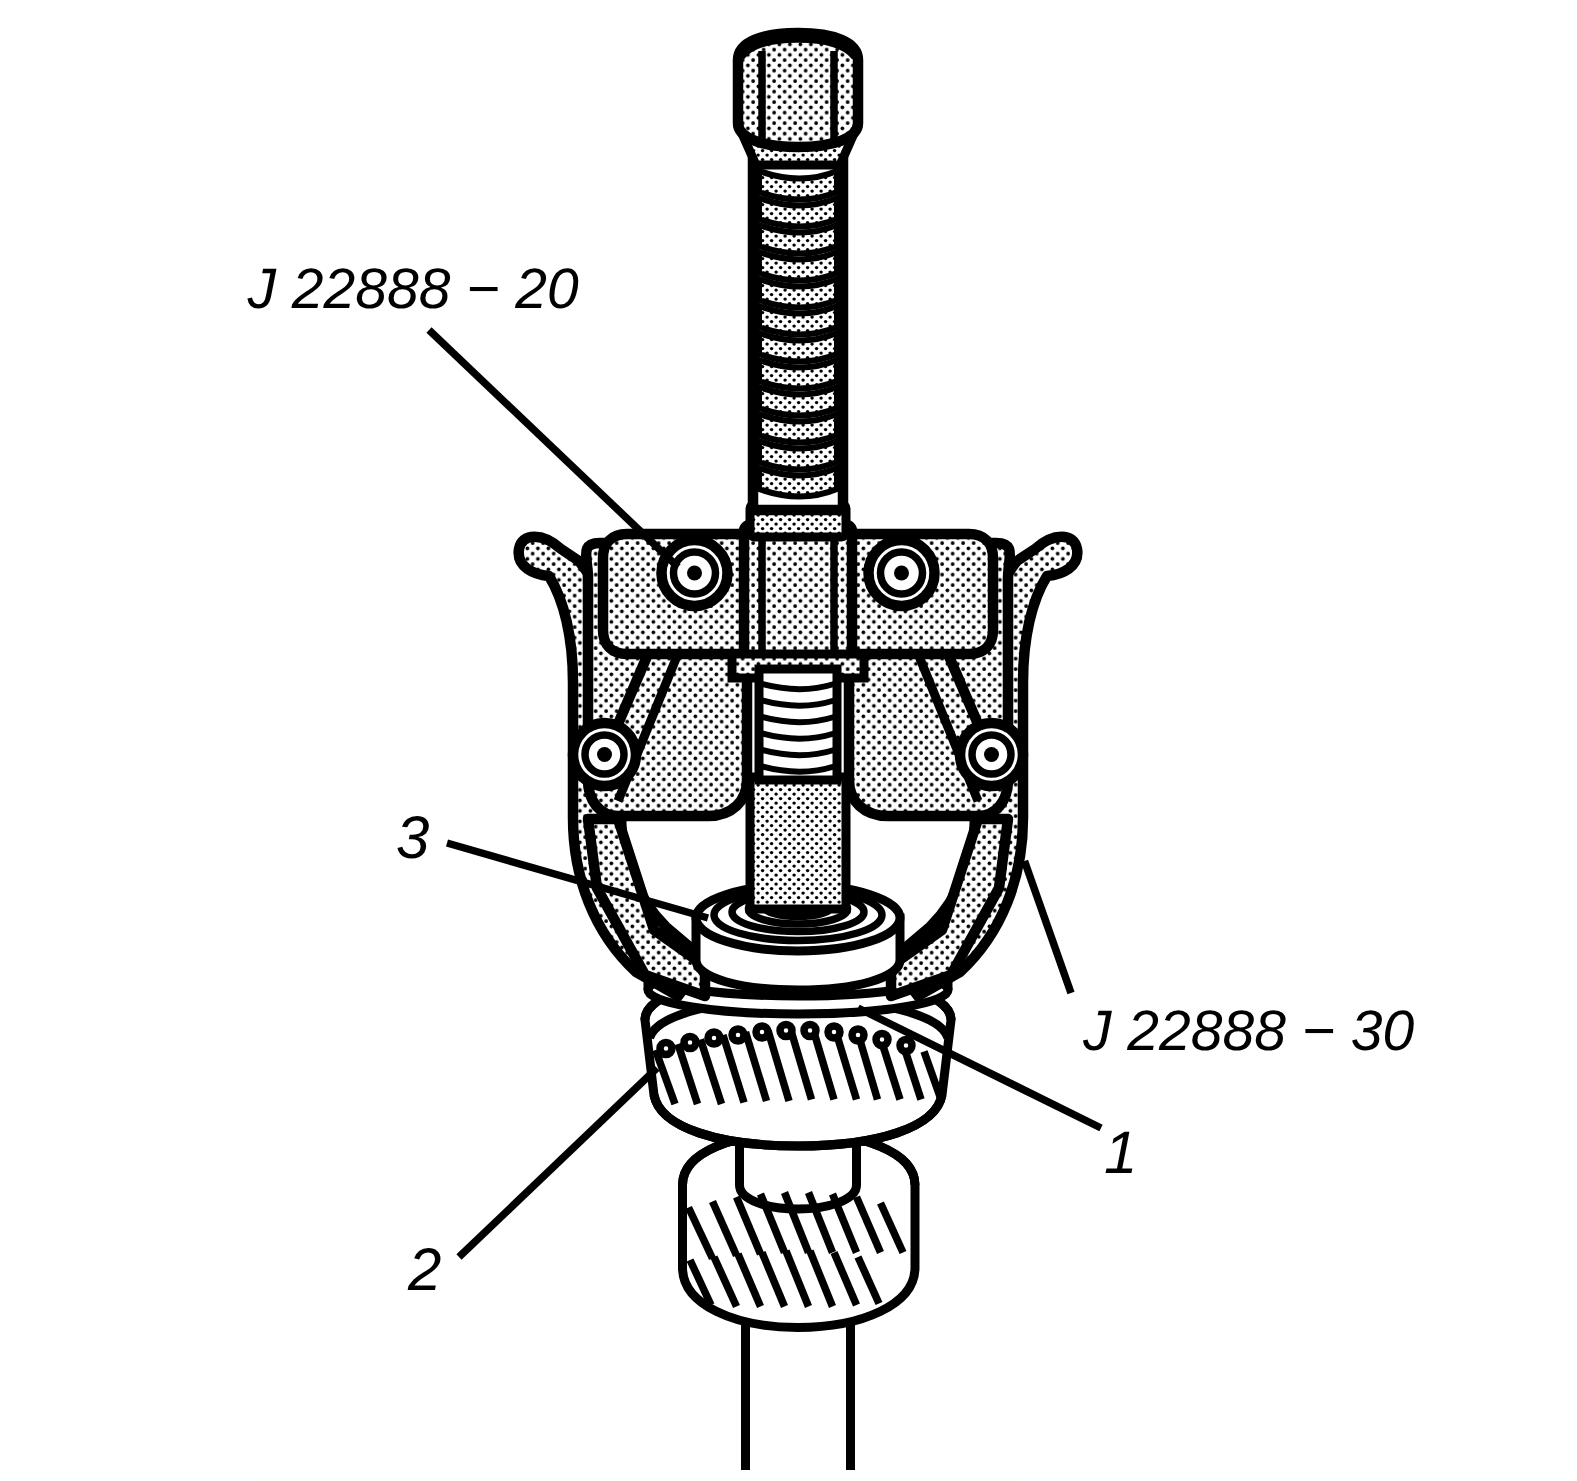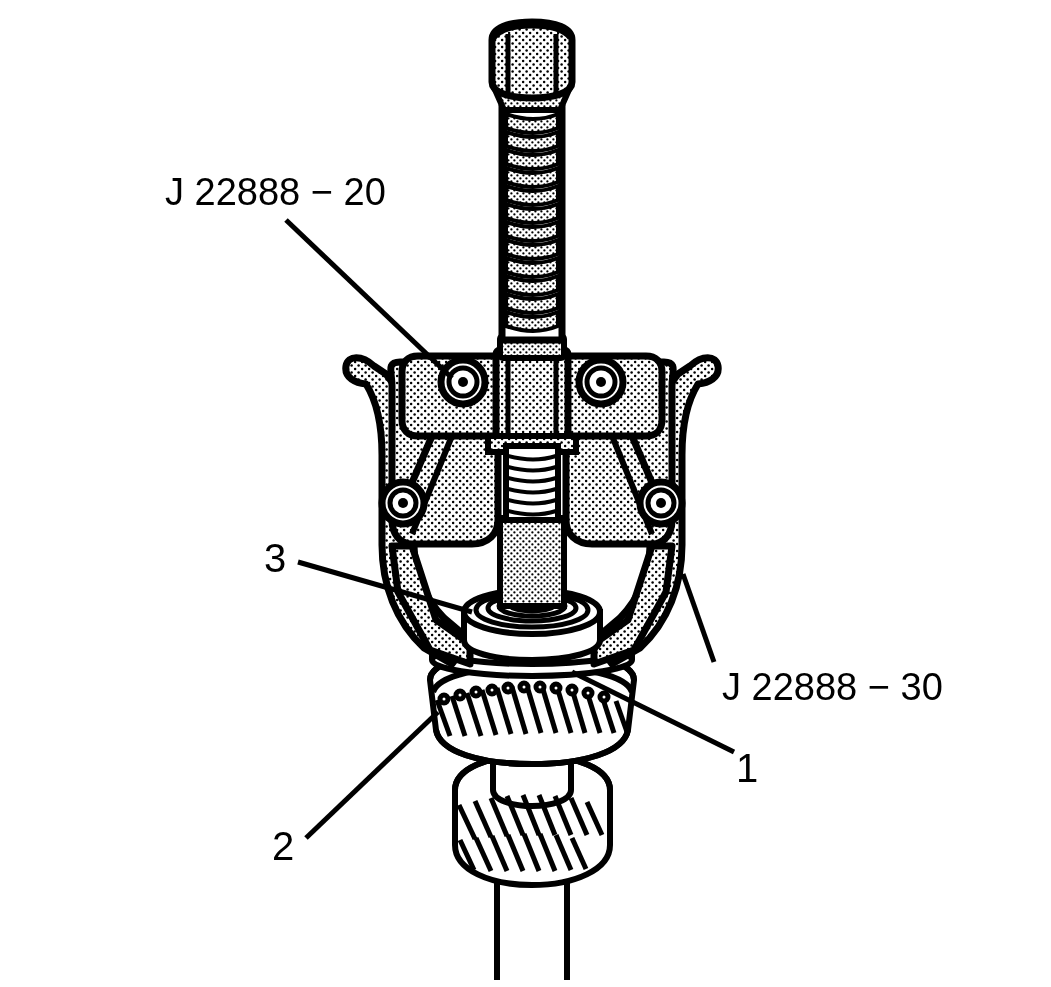--- a/index.html
+++ b/index.html
@@ -10,20 +10,21 @@
   }
   body {
     font-family: "Liberation Sans", sans-serif;
   }
   #figure-root {
     position: relative;
     width: 1051px;
     height: 987px;
     background: #fef9c3;
     overflow: hidden;
+    font-style: italic;
   }
   #figure-svg {
     position: absolute;
     top: 0;
     left: 0;
     width: 1051px;
     height: 987px;
     display: block;
   }
   .callout-text {

